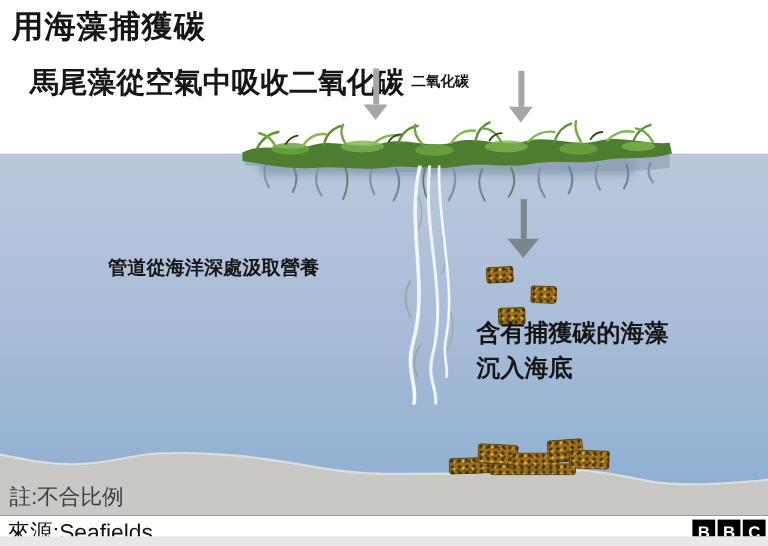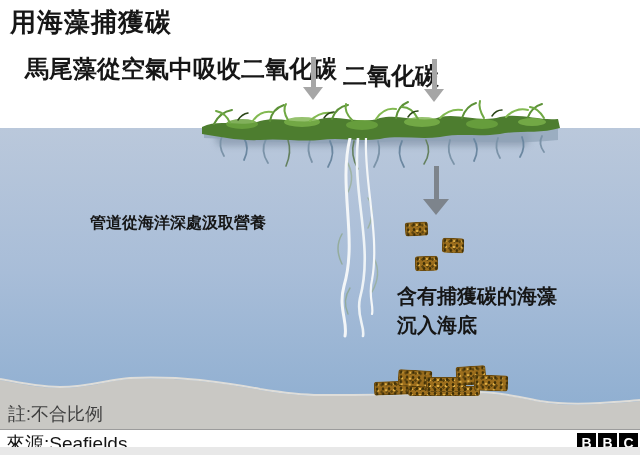--- a/index.html
+++ b/index.html
@@ -7,23 +7,23 @@
     position:relative; width:640px; height:447px; overflow:hidden;
     background:#ffffff;
     font-family:"Liberation Sans","DejaVu Sans",sans-serif;
     color:var(--text,#161616);
   }
   .abs { position:absolute; }
 
   
   .title      { left:10px;  top:5px;   font-size:26px; font-weight:700; letter-spacing:1px; }
   .subtitle   { left:25px;  top:53px;  font-size:24px; font-weight:700; }
-  .co2-label  { left:343px; top:60px;  font-size:24px; font-weight:700; }
+  .co2-label  { left:343px; top:60px;  font-size:12px; font-weight:700; }
   .pipe-label { left:90px;  top:213px; font-size:16px; font-weight:700; }
-  .sink-label { left:397px; top:282px; font-size:20px; font-weight:700; line-height:29px; }
+  .sink-label { left:397px; top:264px; font-size:20px; font-weight:700; line-height:29px; }
   .note-label { left:8px;   top:402px; font-size:18px; font-weight:400; color:var(--note-text,#3e3e3e); }
   .src-label  { left:6px;   top:431px; font-size:19px; font-weight:400; color:#141414; }
 
   
   .water {
     left:0; top:128px; width:640px; height:301px;
     background:linear-gradient(180deg,
       var(--water-top,#bac8db) 0%, #a8bdd8 48%, var(--water-bottom,#8cadd0) 100%);
   }
   .mat-shadow {

